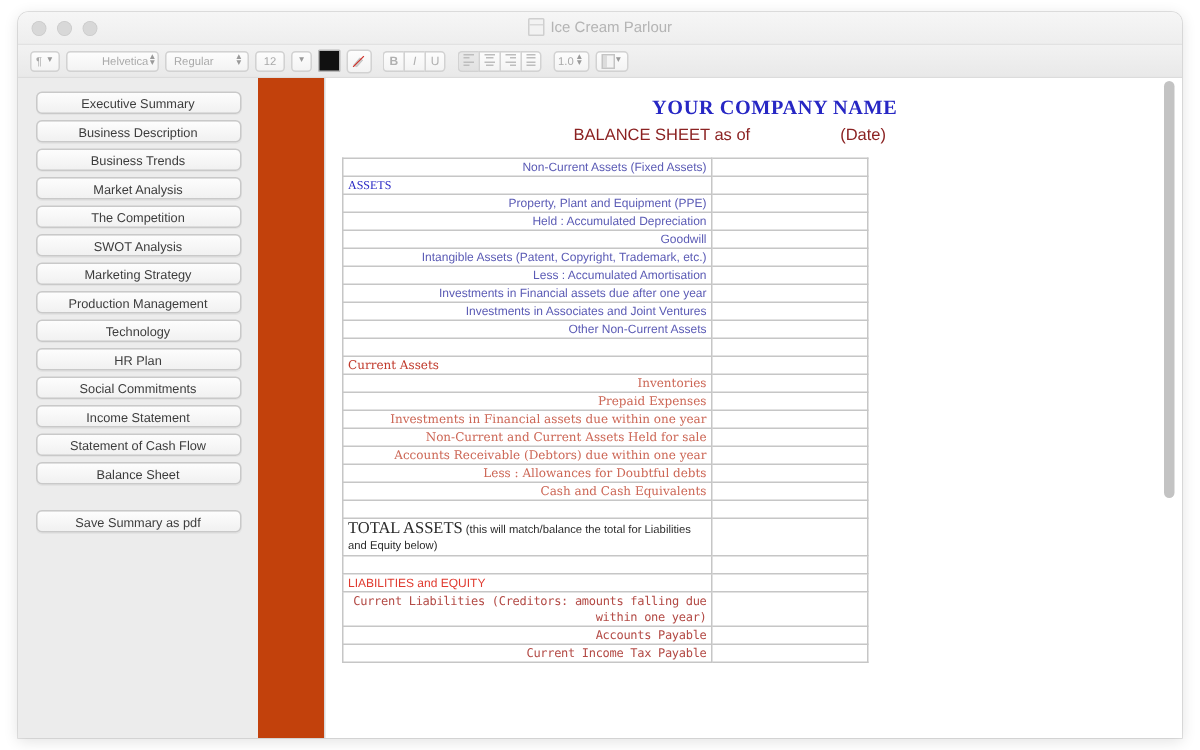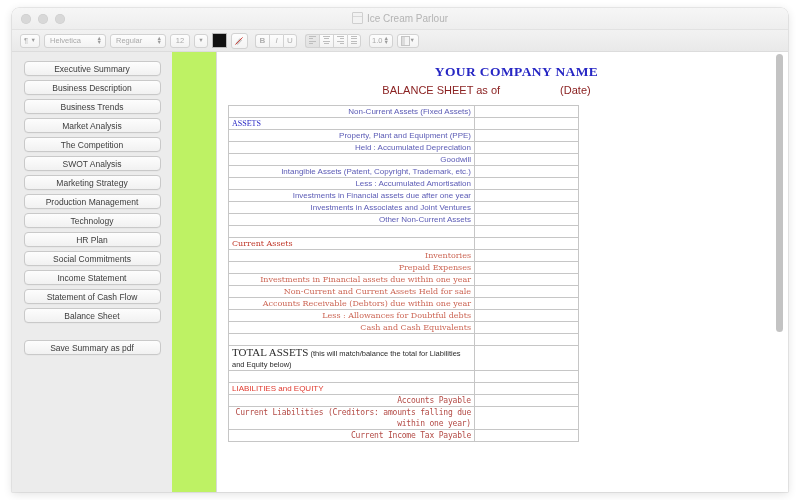--- a/index.html
+++ b/index.html
@@ -80,21 +80,21 @@
     border: 0.5px solid #d2d2d2;
     border-radius: 3px;
     display: flex; align-items: center;
     font-size: 7.5px;
     color: #a9a9a9;
     padding: 0 3px;
     box-sizing: border-box;
     white-space: nowrap;
   }
   .tb.para { width: 20px; justify-content: space-between; }
-  .tb.fontname { width: 62px; justify-content: space-between; padding-left:5px;}
+  .tb.fontname { width: 62px; justify-content: space-between; padding-left:23px;}
   .tb.fontstyle { width: 56px; justify-content: space-between; padding-left:5px;}
   .tb.fontsize { width: 20px; justify-content: center; }
   .tb.sizearrow { width: 14px; justify-content: center; }
   .tb.lineheight { width: 24px; justify-content: space-between; padding-left:2px;}
   .tb.listbtn { width: 22px; justify-content: space-between; padding: 0 3px;}
   .caret { font-size: 5.5px; color: #9a9a9a; line-height: 1;}
   .stepper { display:flex; flex-direction:column; line-height:0.55; font-size:5.5px; color:#9a9a9a;}
 
   .swatch {
     width: 13px; height: 13px;
@@ -135,21 +135,21 @@
   .align .tb:last-child { border-radius: 0 3px 3px 0; border-right-width: 0.5px; }
   .align-gl { width: 9px; }
   .align-gl i {
     display: block; height: 1px; background: #bdbdbd; margin-bottom: 1.3px;
   }
 
   
   .body {
     position: relative;
     height: 442px;
-    background: #bef264;
+    background: #c2410c;
   }
   .sidebar {
     position: absolute;
     left: 0; top: 0; bottom: 0;
     width: 160px;
     background: #ececec;
     padding-top: 9px;
     box-sizing: border-box;
   }
   .navbtn {
@@ -530,25 +530,25 @@
                 </tr>
                 <tr>
                   <td class="c-label blank"></td>
                   <td class="c-value blank"></td>
                 </tr>
                 <tr>
                   <td class="c-label sec-liab "><span>LIABILITIES and EQUITY</span></td>
                   <td class="c-value"></td>
                 </tr>
                 <tr>
+                  <td class="c-label row-liab two-line"><span>Current Liabilities (Creditors: amounts falling due within one year)</span></td>
+                  <td class="c-value"></td>
+                </tr>
+                <tr>
                   <td class="c-label row-liab "><span>Accounts Payable</span></td>
-                  <td class="c-value"></td>
-                </tr>
-                <tr>
-                  <td class="c-label row-liab two-line"><span>Current Liabilities (Creditors: amounts falling due within one year)</span></td>
                   <td class="c-value"></td>
                 </tr>
                 <tr>
                   <td class="c-label row-liab "><span>Current Income Tax Payable</span></td>
                   <td class="c-value"></td>
                 </tr>
               </tbody>
           </table>
 
         </div>

